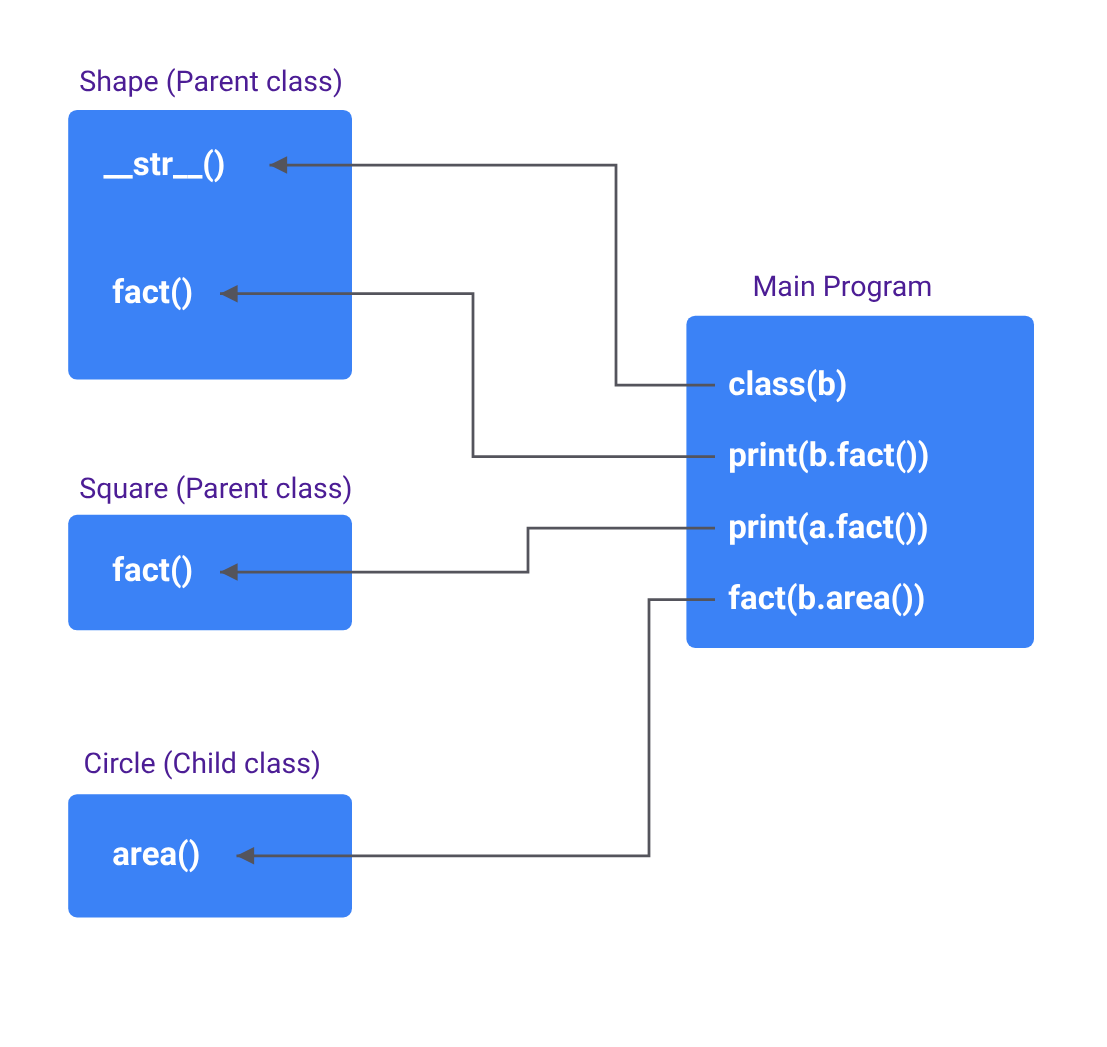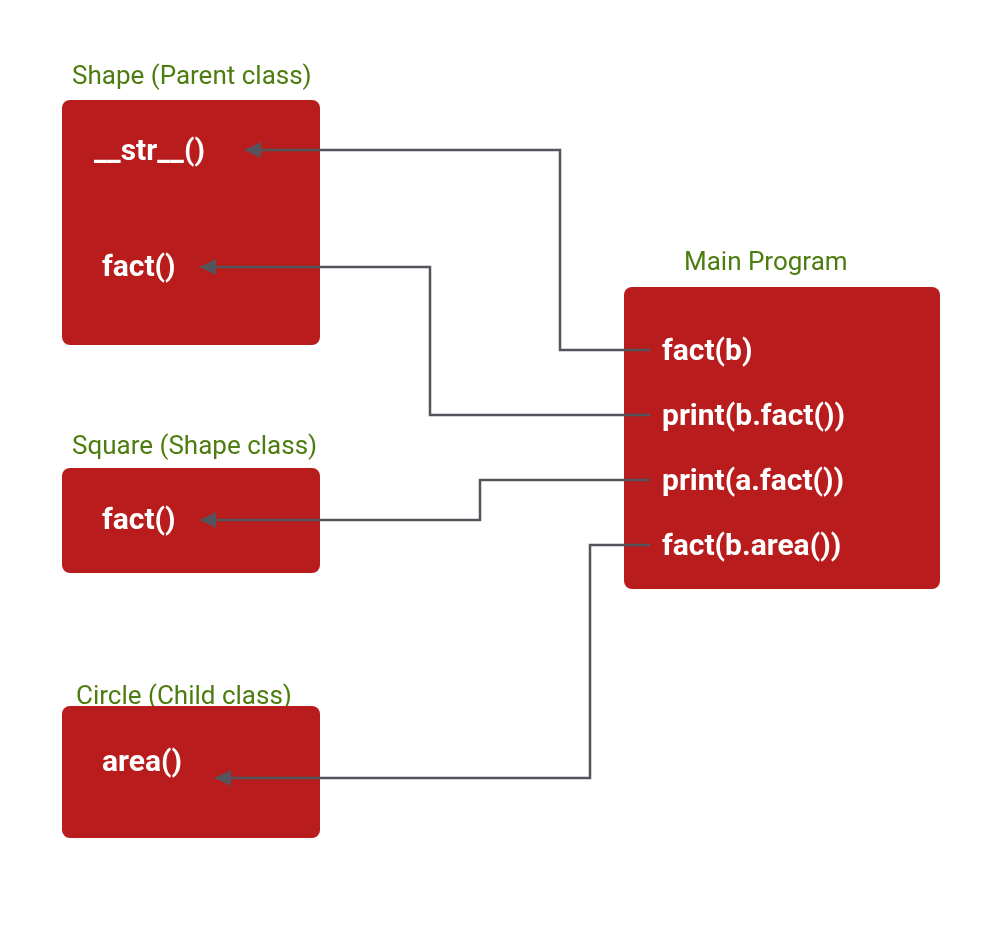--- a/index.html
+++ b/index.html
@@ -6,26 +6,26 @@
     body {
       font-family: -apple-system, BlinkMacSystemFont, "Segoe UI", Roboto, "Helvetica Neue", sans-serif;
       background: #ffffff;
       width: 1006px;
       height: 952px;
       position: relative;
     }
     .label {
       position: absolute;
       font-size: 26px;
-      color: #4d7c0f;
+      color: #4c1d95;
       font-weight: 400;
     }
     .box {
       position: absolute;
-      background: #b91c1c;
+      background: #3b82f6;
       border-radius: 8px;
     }
     .method {
       position: absolute;
       font-size: 30px;
       font-weight: 700;
       color: #ffffff;
     }
     svg.connectors {
       position: absolute;
@@ -47,33 +47,33 @@
   </style>
 </head>
 <body>
 
 <div class="label" style="left:72px; top:60px;">Shape (Parent class)</div>
 <div class="box" style="left:62px; top:100px; width:258px; height:245px;">
   <div class="method" style="left:32px; top:32px;">__str__()</div>
   <div class="method" style="left:40px; top:148px;">fact()</div>
 </div>
 
-<div class="label" style="left:72px; top:430px;">Square (Shape class)</div>
+<div class="label" style="left:72px; top:430px;">Square (Parent class)</div>
 <div class="box" style="left:62px; top:468px; width:258px; height:105px;">
   <div class="method" style="left:40px; top:33px;">fact()</div>
 </div>
 
 <div class="label" style="left:76px; top:680px;text-align:center;">Circle (Child class)</div>
-<div class="box" style="left:62px; top:706px; width:258px; height:132px;">
+<div class="box" style="left:62px; top:722px; width:258px; height:112px;">
   <div class="method" style="left:40px; top:37px;">area()</div>
 </div>
 
 <div class="label" style="left:684px; top:246px;text-align:right;">Main Program</div>
 <div class="box" style="left:624px; top:287px; width:316px; height:302px;">
-  <div class="method" style="left:38px; top:45px;">fact(b)</div>
+  <div class="method" style="left:38px; top:45px;">class(b)</div>
   <div class="method" style="left:38px; top:110px;">print(b.fact())</div>
   <div class="method" style="left:38px; top:175px;">print(a.fact())</div>
   <div class="method" style="left:38px; top:240px;">fact(b.area())</div>
 </div>
 
 <svg class="connectors">
 
   <path d="M 650 350 L 560 350 L 560 150 L 245 150"></path>
   <polygon class="arrowhead" points="245,150 261,142 261,158"></polygon>
 

